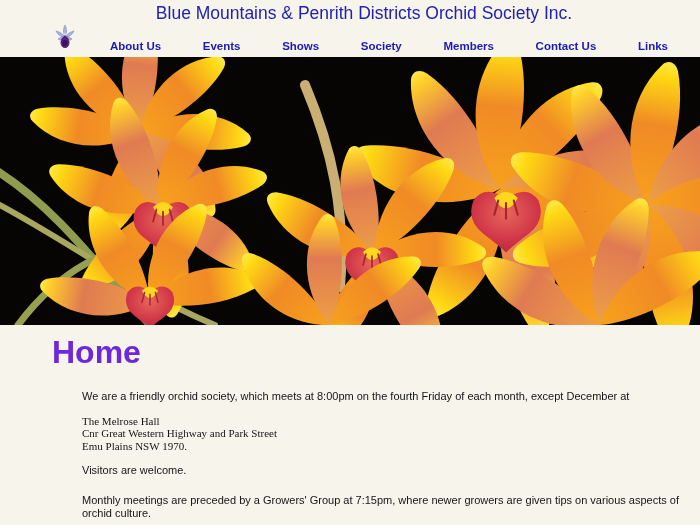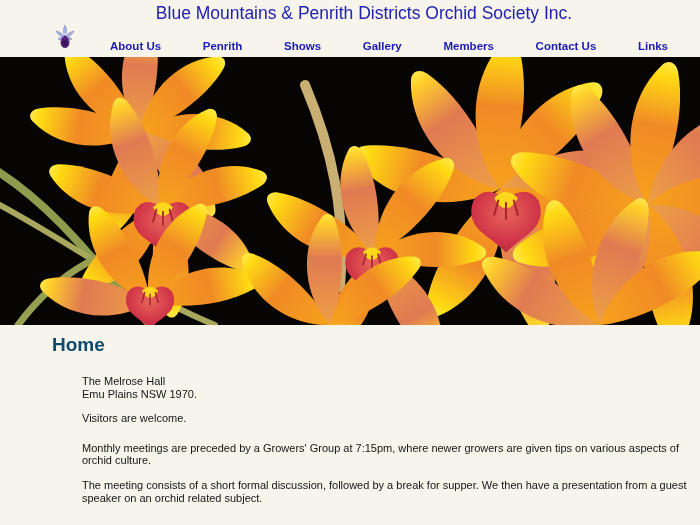--- a/index.html
+++ b/index.html
@@ -24,30 +24,30 @@
     display:flex;justify-content:space-between;align-items:flex-end;
   }
   .nav a{
     font-size:11.5px;font-weight:bold;color:#1a1ab5;
     text-decoration:none;cursor:pointer;
   }
   .banner{display:block;width:700px;height:268px;background:#070503;}
   .content{margin:0;}
   .home-heading{
     margin:9px 0 0 52px;
-    font-size:19px;font-weight:bold;color:#0c4a6e;
+    font-size:32px;font-weight:bold;color:#6d28d9;
   }
   .paragraphs{
     margin:19px 0 0 82px;
     width:613px;
     font-size:11px;line-height:12.6px;color:#151515;
   }
   .para{margin:0 0 12px 0;}
   .para.gap-large{margin-top:17px;}
-  .addr-line{margin:0;}
+  .addr-line{margin:0;font-family:Liberation Serif, serif;}
 </style>
 </head>
 <body>
 
 <div class="header">
   <h1 class="site-title">Blue Mountains &amp; Penrith Districts Orchid Society Inc.</h1>
 
   <span class="logo">
     <svg width="24" height="28" viewBox="0 0 24 28">
 
@@ -60,23 +60,23 @@
       </g>
 
       <path d="M12 13 C8 15 7 20 9 23 C10 25 14 25 15 23 C17 20 16 15 12 13 Z" fill="#5c1f8a" stroke="#3a1158" stroke-width="0.8"></path>
       <ellipse cx="12" cy="20" rx="2.6" ry="3" fill="#3a1158"></ellipse>
       <path d="M11 12 L12 9 L13 12 Z" fill="#e8e8f4"></path>
     </svg>
   </span>
 
   <nav class="nav">
     <a>About Us</a>
-    <a>Penrith</a>
+    <a>Events</a>
     <a>Shows</a>
-    <a>Gallery</a>
+    <a>Society</a>
     <a>Members</a>
     <a>Contact Us</a>
     <a>Links</a>
   </nav>
 </div>
 
 <svg class="banner" viewBox="0 0 700 268" preserveAspectRatio="none">
   <defs>
     <linearGradient id="petalG" x1="0" y1="0" x2="1" y2="0">
       <stop offset="0" stop-color="#f7a11c"></stop>
@@ -186,23 +186,25 @@
     <use href="#petal" transform="translate(330 268) rotate(-140)"></use>
     <use href="#petalR" transform="translate(330 268) rotate(-90)"></use>
     <use href="#petal" transform="translate(330 268) rotate(-35)"></use>
   </g>
 </svg>
 
 <div class="content">
   <h2 class="home-heading">Home</h2>
 
   <div class="paragraphs">
+    <p class="para">We are a friendly orchid society, which meets at 8:00pm on the fourth Friday of each month, except December at</p>
 
     <div class="para">
       <div class="addr-line">The Melrose Hall</div>
+      <div class="addr-line">Cnr Great Western Highway and Park Street</div>
       <div class="addr-line">Emu Plains NSW 1970.</div>
     </div>
 
     <p class="para">Visitors are welcome.</p>
 
     <p class="para gap-large">Monthly meetings are preceded by a Growers' Group at 7:15pm, where newer growers are given tips on various aspects of orchid culture.</p>
 
     <p class="para">The meeting consists of a short formal discussion, followed by a break for supper. We then have a presentation from a guest speaker on an orchid related subject.</p>
   </div>
 </div>

